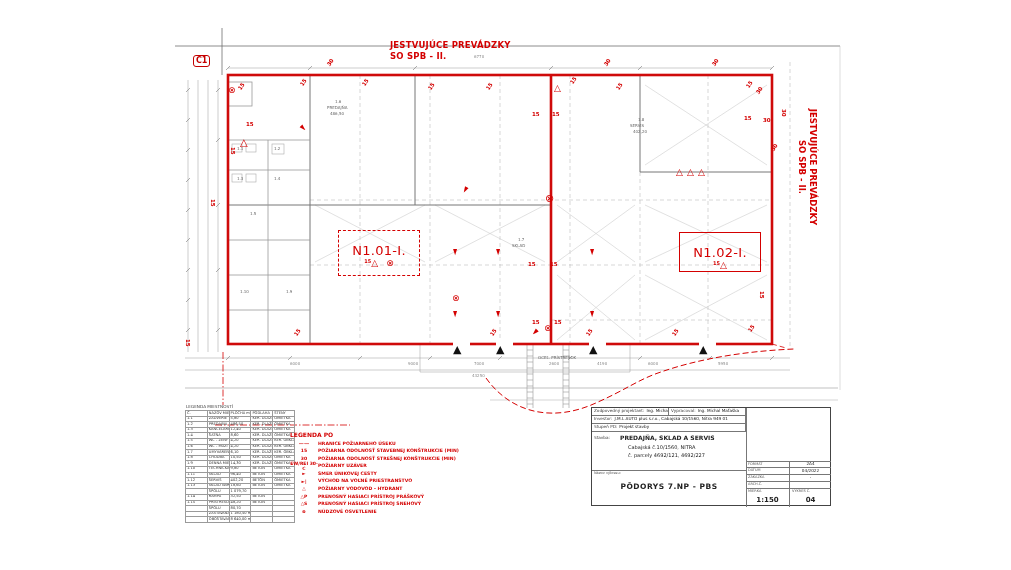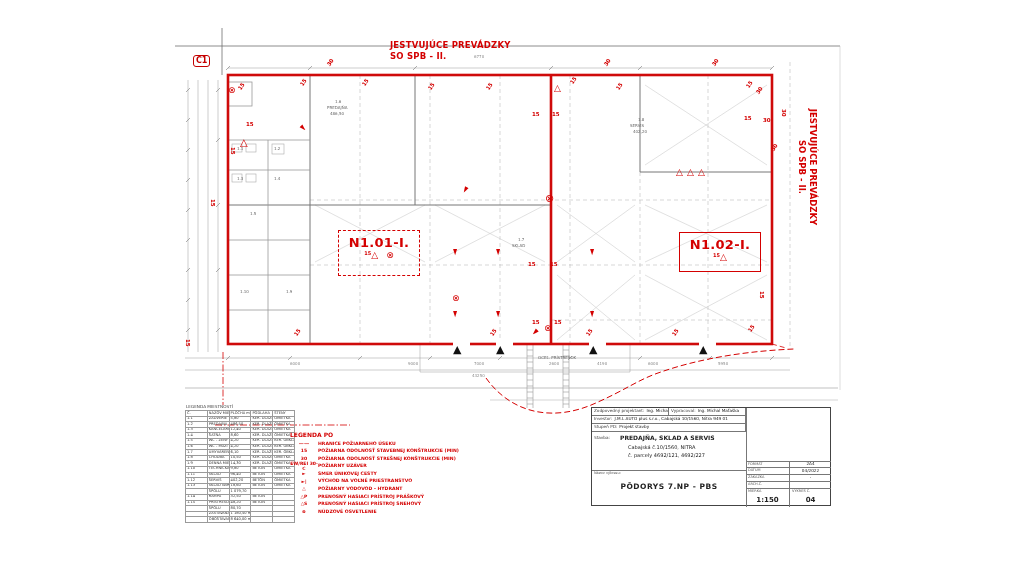--- a/index.html
+++ b/index.html
@@ -14,21 +14,21 @@
   .c1-marker{position:absolute;left:193px;top:55px;font-size:8px;font-weight:bold;color:#c40000;
     border:1px solid #c40000;border-radius:3px;padding:0 2px;line-height:10px;background:#fff;}
   .marker{position:absolute;font-size:5.5px;font-weight:bold;color:#d40000;line-height:1;white-space:nowrap;}
   .arrow-g{position:absolute;color:#d40000;font-size:8px;font-weight:bold;line-height:1;}
   .symbol-g{position:absolute;color:#d40000;font-size:9px;line-height:1;}
   .dim-label{position:absolute;color:#8a8a8a;font-size:4px;line-height:1;white-space:nowrap;}
   .stub{position:absolute;color:#666;font-size:4px;line-height:1;white-space:nowrap;}
   .comp-box{position:absolute;border:1.5px solid #d40000;color:#d40000;text-align:center;
     background:rgba(255,255,255,.0);}
   .comp-box.dashed{border-style:dashed;}
-  .comp-title{font-size:13px;font-weight:bold;line-height:1.2;margin-top:4px;letter-spacing:.3px;}
+  .comp-title{font-size:13px;font-weight:normal;line-height:1.2;margin-top:12px;letter-spacing:.3px;}
   .comp-syms{font-size:9px;line-height:1;}
   .comp-syms .rating{font-size:5px;font-weight:bold;vertical-align:top;}
   .comp-syms .gap{margin-left:8px;}
   .legend-po{position:absolute;left:290px;top:431px;width:140px;}
   .legend-po .t{font-size:6px;font-weight:bold;color:#d40000;margin-bottom:2px;}
   .lp-row{display:flex;align-items:center;height:7.6px;}
   .lp-sym{width:28px;flex:none;text-align:center;font-size:4.5px;font-weight:bold;color:#d40000;line-height:1;}
   .lp-label{font-size:4.6px;color:#d40000;font-weight:bold;white-space:nowrap;line-height:1;}
   .room-block{position:absolute;left:185px;top:404px;width:110px;}
   .room-block .t{font-size:4.2px;color:#444;margin:0 0 1px 1px;}

